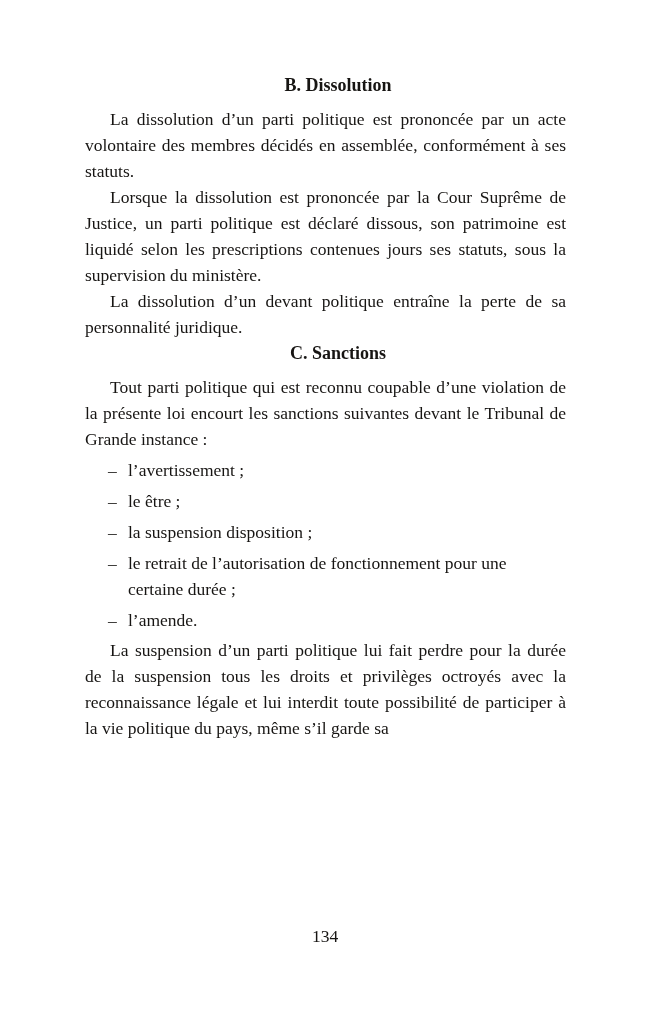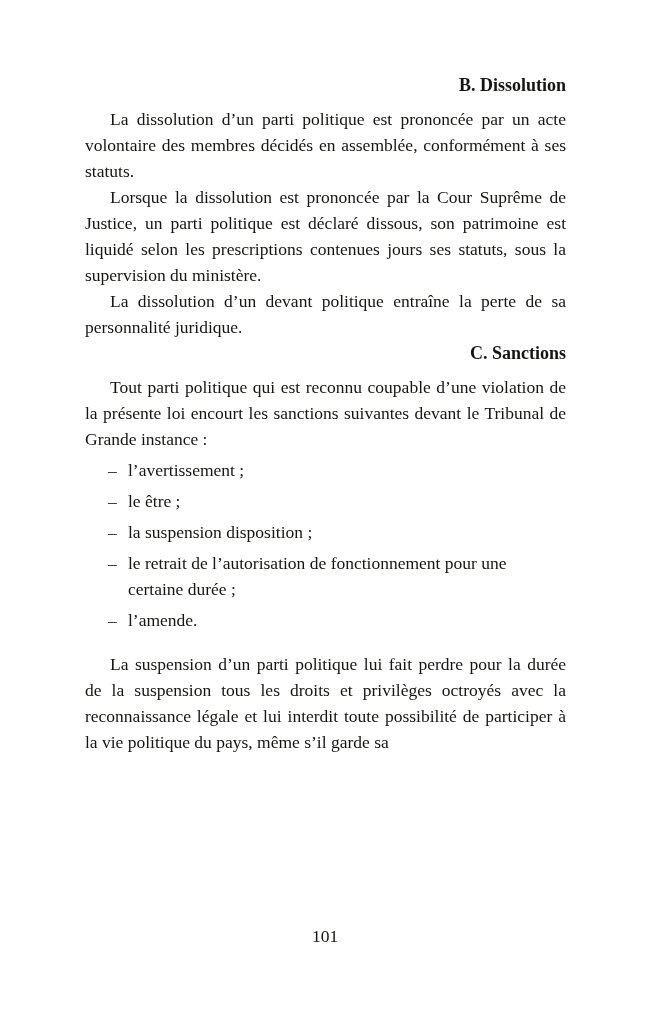--- a/index.html
+++ b/index.html
@@ -23,21 +23,21 @@
     font-size: 17.5px;
     line-height: 26px;
     text-align: justify;
   }
   .heading {
     font-size: 18px;
     font-weight: bold;
     line-height: 26px;
     margin: 0 0 8px 0;
     text-indent: 25px;
-    text-align: right;
+    text-align: center;
   }
   .section-sanctions .heading {
   }
   p.para {
     margin: 0;
     text-indent: 25px;
   }
   ul.dash-list {
     list-style: none;
     margin: 2px 0 0 0;
@@ -48,21 +48,21 @@
     margin-top: 5px;
     text-align: left;
   }
   ul.dash-list .dash {
     flex: 0 0 20px;
   }
   ul.dash-list .item-text {
     flex: 1;
   }
   p.closing {
-    margin-top: 18px;
+    margin-top: 4px;
   }
   .page-number {
     position: absolute;
     left: 0;
     right: 0;
     top: 926px;
     text-align: center;
     font-size: 17.5px;
     color: #171513;
   }
@@ -106,15 +106,15 @@
           <span class="dash">–</span>
           <span class="item-text">l’amende.</span>
         </li>
       </ul>
 
       <p class="para closing">La suspension d’un parti politique lui fait perdre pour la durée de la suspension tous les droits et privilèges octroyés avec la reconnaissance légale et lui interdit toute possibilité de participer à la vie politique du pays, même s’il garde sa</p>
     </section>
 
   </div>
 
-  <div class="page-number">101</div>
+  <div class="page-number">134</div>
 
 </div>
 
 </body></html>

